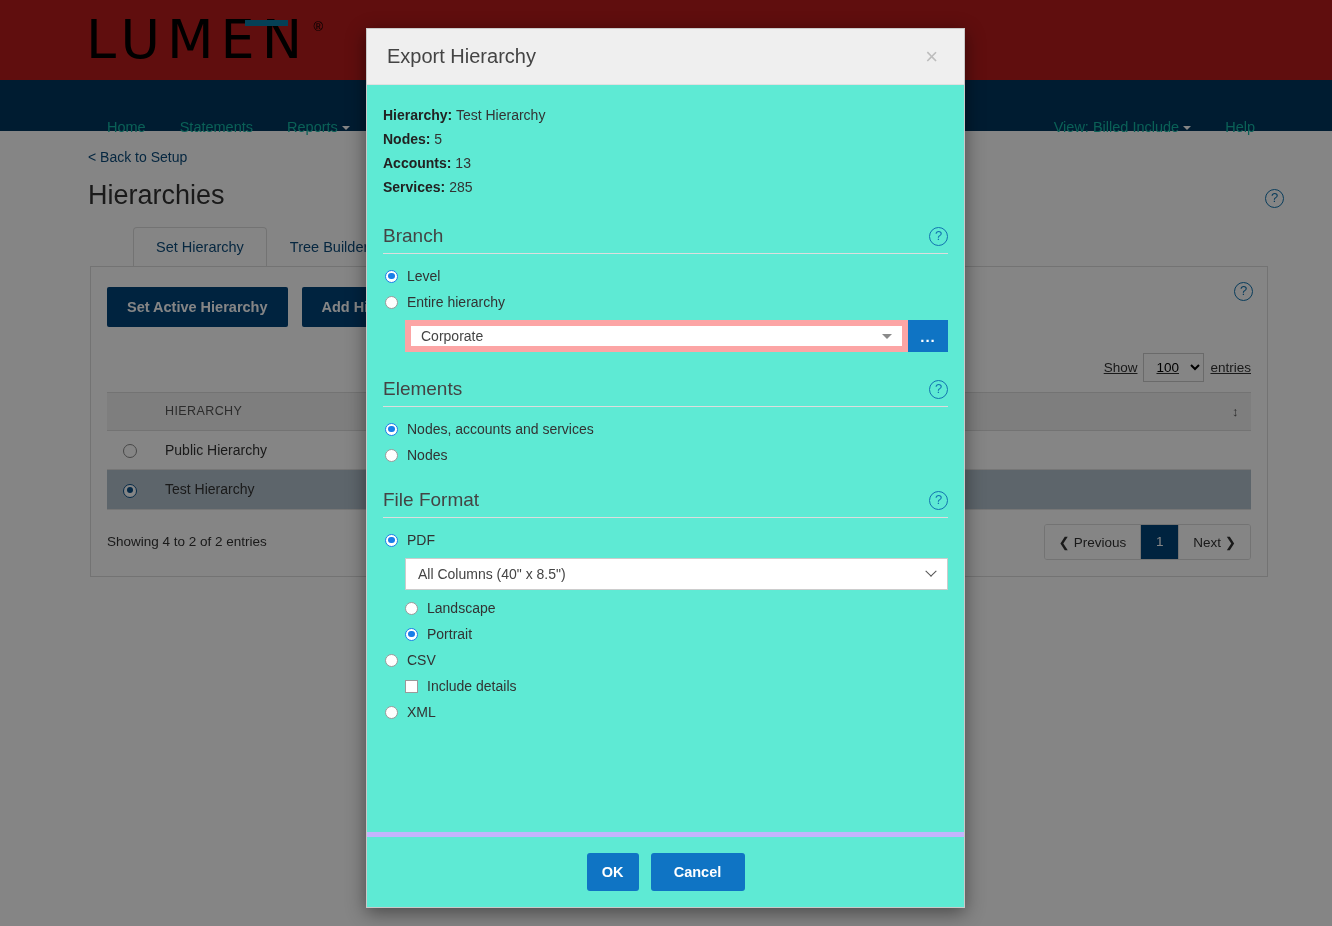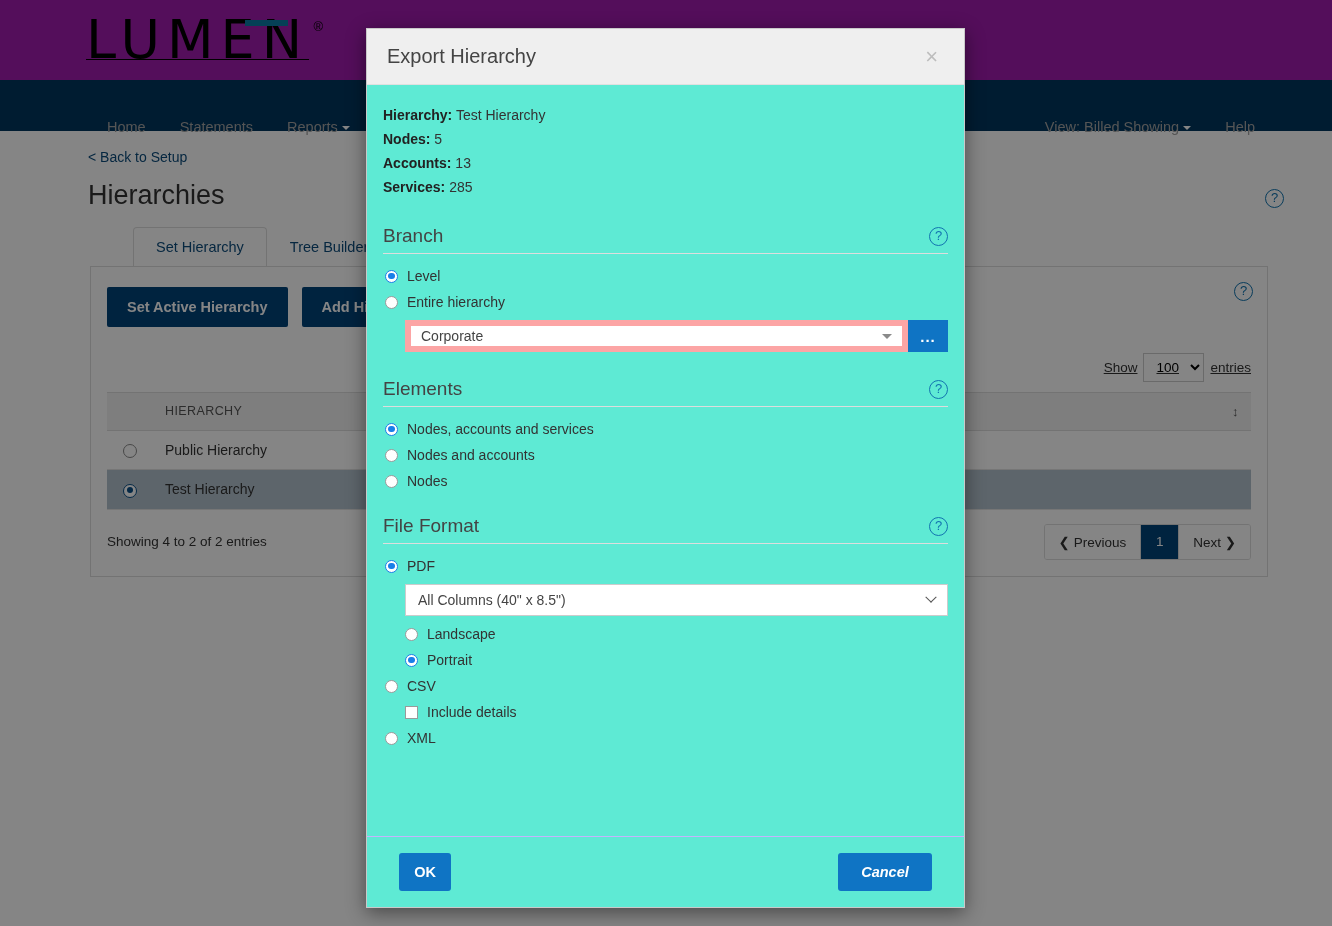--- a/index.html
+++ b/index.html
@@ -9,24 +9,23 @@
     font-family: "Liberation Sans", sans-serif;
     background: #ffffff;
     overflow: hidden;
     position: relative;
   }
 
   
   #page-root { position: absolute; inset: 0; background: #ffffff; }
 
   .logo-bar {
-    height: 80px; background: #a21caf;
+    height: 80px; background: #b91c1c;
     display: flex; align-items: center;
     border-bottom: none;
-    text-decoration: underline;
   }
   .logo { margin-left: 86px; position: relative; display: inline-block; }
   .logo-text {
     font-family: "DejaVu Sans", sans-serif;
     font-size: 54px; letter-spacing: 7px; font-weight: 400;
     color: #000000; line-height: 1;
   }
   .logo-bar-accent {
     position: absolute; top: 7px; left: 159px;
     width: 43px; height: 6px; background: #0b7ca5;
@@ -37,21 +36,21 @@
   }
 
   .navbar {
     height: 51px; background: #00375f;
     display: flex; align-items: center;
     color: #ffffff; font-size: 14.5px;
   }
   .nav-left { display: flex; align-items: center; margin-left: 90px; gap: 0; }
   .nav-right { display: flex; align-items: center; margin-left: auto; margin-right: 60px; gap: 0; }
   .nav-item {
-    padding: 0 17px; color: #a3a3a3; text-decoration: none;
+    padding: 0 17px; color: #14b8a6; text-decoration: none;
     cursor: pointer; white-space: nowrap; margin-top: 43px;
   }
   .caret-down {
     display: inline-block; width: 0; height: 0; margin-left: 4px;
     border-left: 4px solid transparent; border-right: 4px solid transparent;
     border-top: 4px solid #ffffff; vertical-align: middle;
   }
 
   .content { padding: 0 0 0 0; position: relative; }
   .back-link {
@@ -231,30 +230,30 @@
     height: 32px; display: flex; align-items: center; padding: 0 12px;
     font-size: 14px; color: #444; cursor: pointer;
   }
   .pdf-select .chev {
     margin-left: auto; width: 8px; height: 8px;
     border-right: 1.6px solid #555; border-bottom: 1.6px solid #555;
     transform: rotate(45deg) translate(-2px,-2px);
   }
 
   .modal-footer {
-    border-top: 1px solid #c4b5fd; padding: 16px 32px;
-    display: flex; justify-content: space-between; gap: 12px;
+    border-top: 5px solid #c4b5fd; padding: 16px 32px;
+    display: flex; justify-content: center; gap: 12px;
   }
   .btn-blue {
     background: #0f74c4; color: #ffffff; border: none;
     padding: 11px 0; width: 52px; font-size: 14.5px; font-weight: bold;
     border-radius: 3px; cursor: pointer;
     font-family: "Liberation Sans", sans-serif;
   }
-  .btn-blue.wide { width: 94px; font-style: italic; }
+  .btn-blue.wide { width: 94px; }
 </style>
 </head>
 <body>
 
 <div id="page-root">
 
   <div class="logo-bar">
     <div class="logo">
       <span class="logo-text">LUMEN</span>
       <span class="logo-bar-accent"></span>
@@ -263,21 +262,21 @@
   </div>
 
   <div class="navbar">
     <div class="nav-left">
       <a class="nav-item"><span>Home</span></a>
       <a class="nav-item"><span>Statements</span></a>
       <a class="nav-item"><span>Reports</span><i class="caret-down"></i></a>
       <a class="nav-item"><span>C</span></a>
     </div>
     <div class="nav-right">
-      <a class="nav-item"><span>View: Billed Showing</span><i class="caret-down"></i></a>
+      <a class="nav-item"><span>View: Billed Include</span><i class="caret-down"></i></a>
       <a class="nav-item"><span>Help</span></a>
     </div>
   </div>
 
   <div class="content">
     <a class="back-link">&lt; Back to Setup</a>
     <div class="page-title">Hierarchies</div>
     <div class="help-top-right">
       <span class="help-icon">?</span>
     </div>
@@ -405,24 +404,20 @@
       <div class="section-title">Elements</div>
       <span class="help-icon">?</span>
     </div>
     <div style="margin-top:14px">
       <div class="radio-row">
         <span class="rad on"></span>
         <span>Nodes, accounts and services</span>
       </div>
       <div class="radio-row">
         <span class="rad"></span>
-        <span>Nodes and accounts</span>
-      </div>
-      <div class="radio-row">
-        <span class="rad"></span>
         <span>Nodes</span>
       </div>
     </div>
 
     <div class="section-head">
       <div class="section-title">File Format</div>
       <span class="help-icon">?</span>
     </div>
     <div style="margin-top:14px">
       <div class="radio-row">

